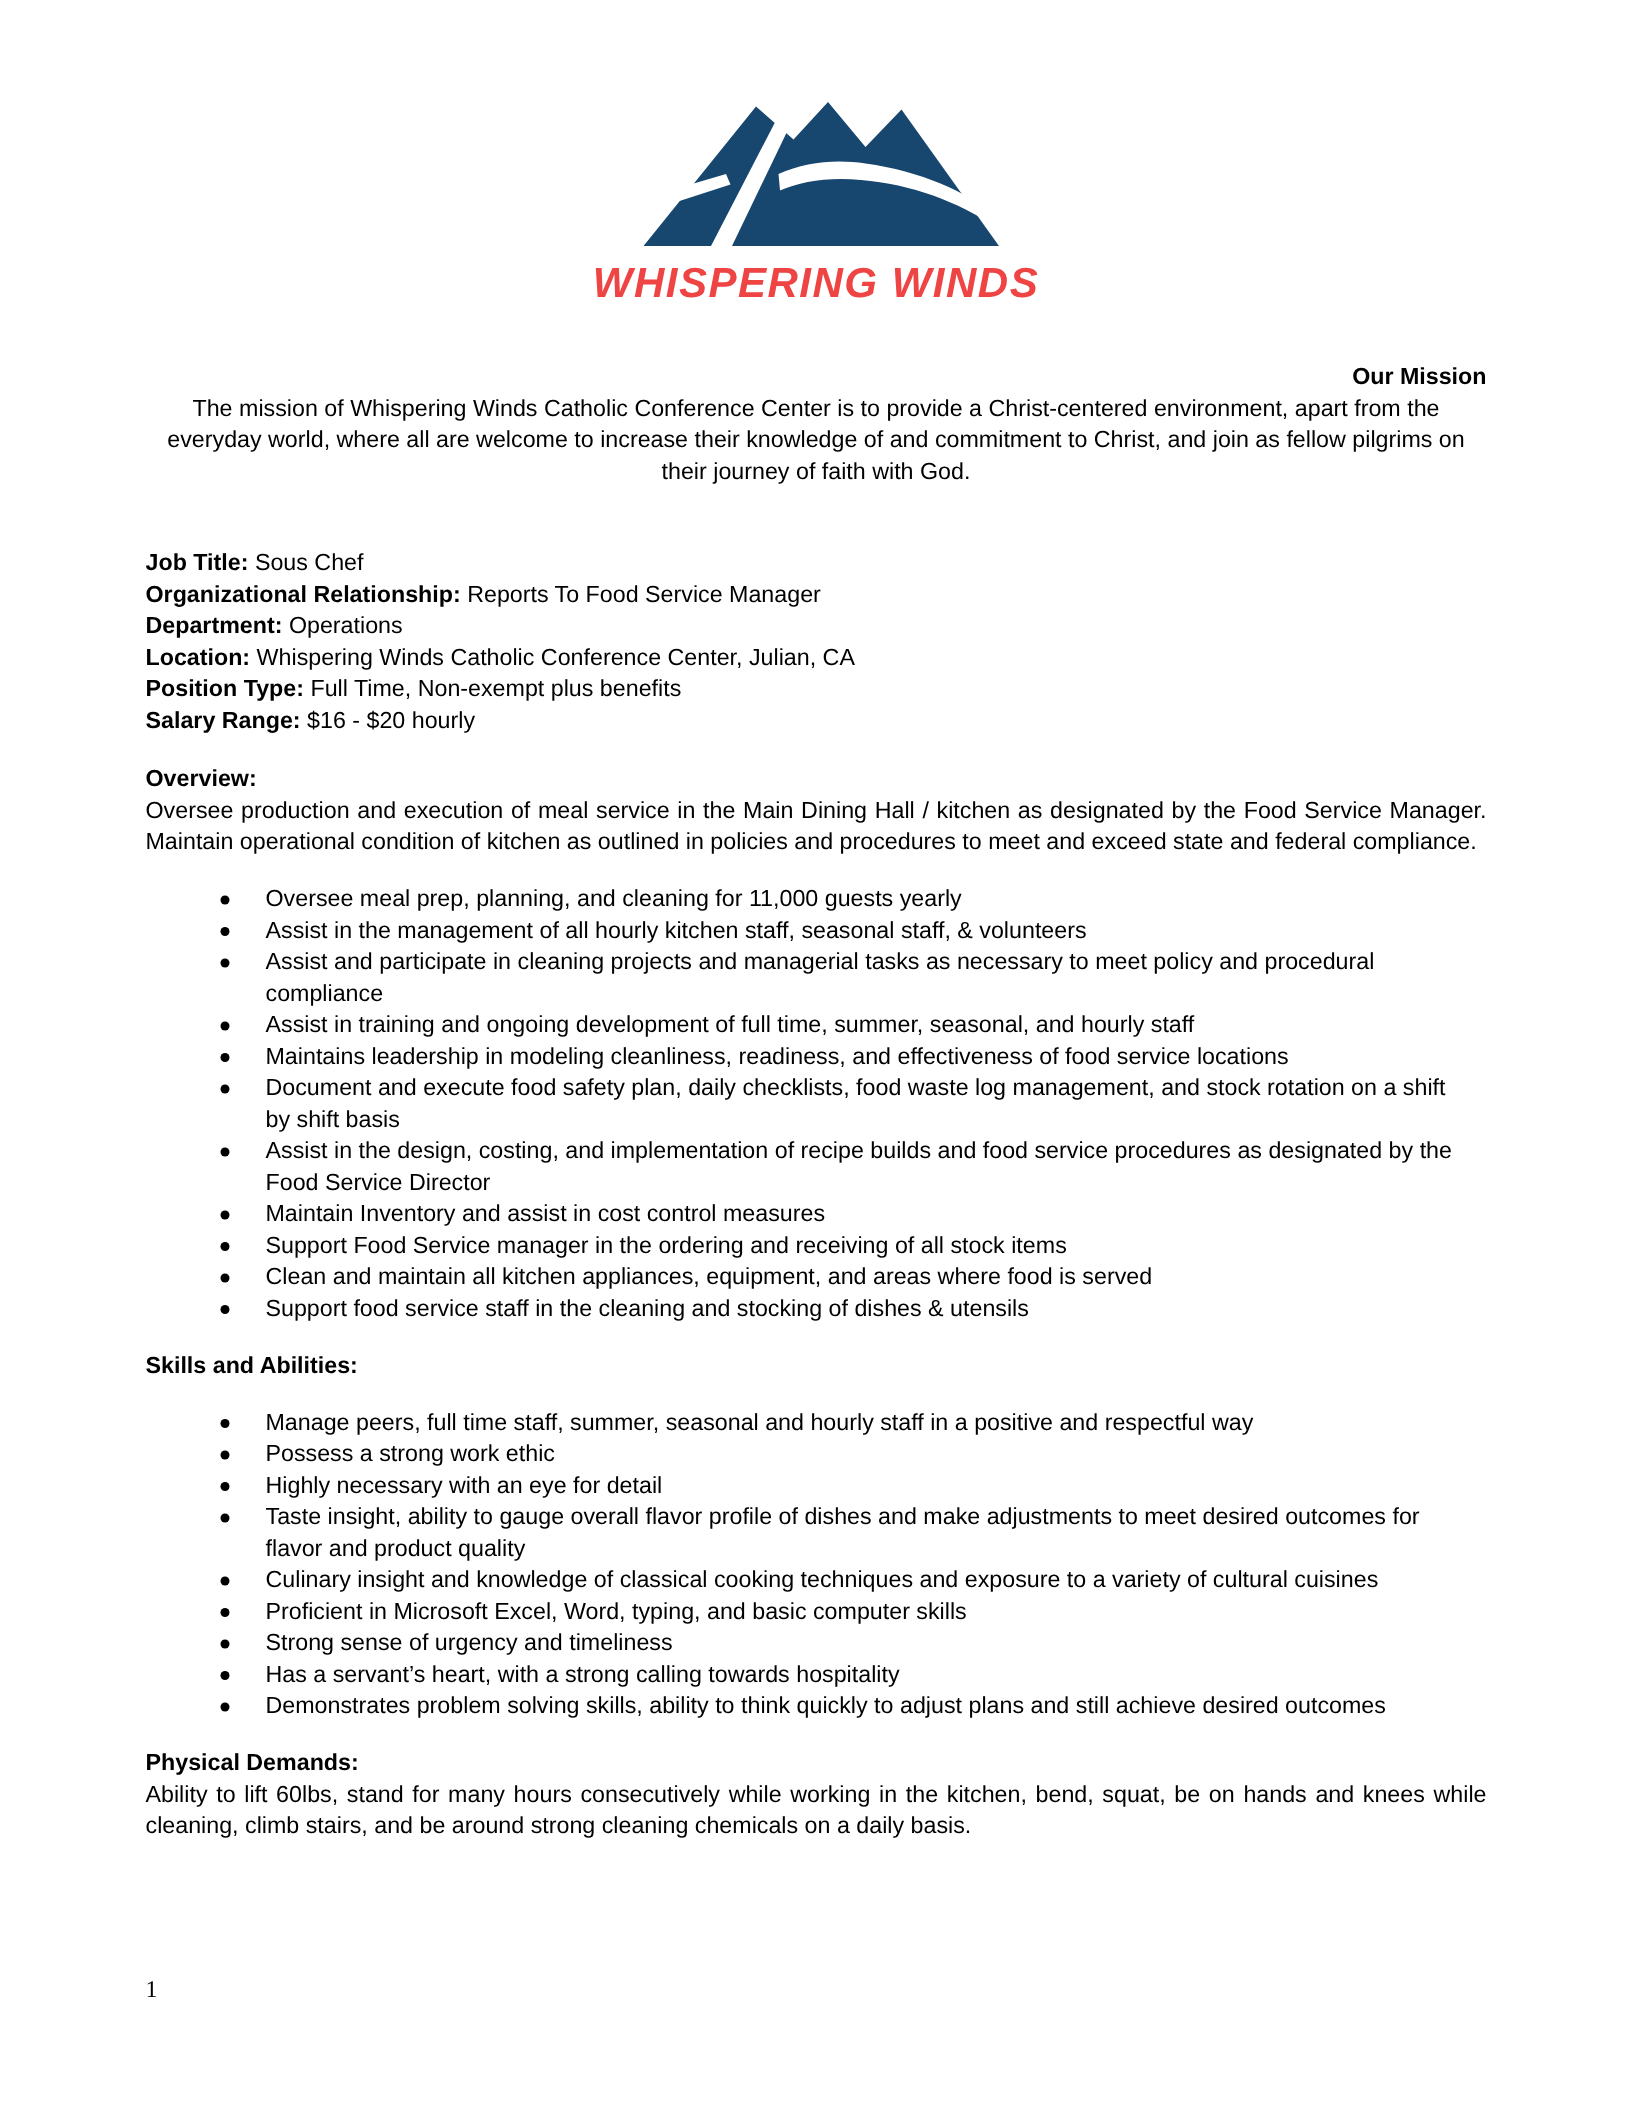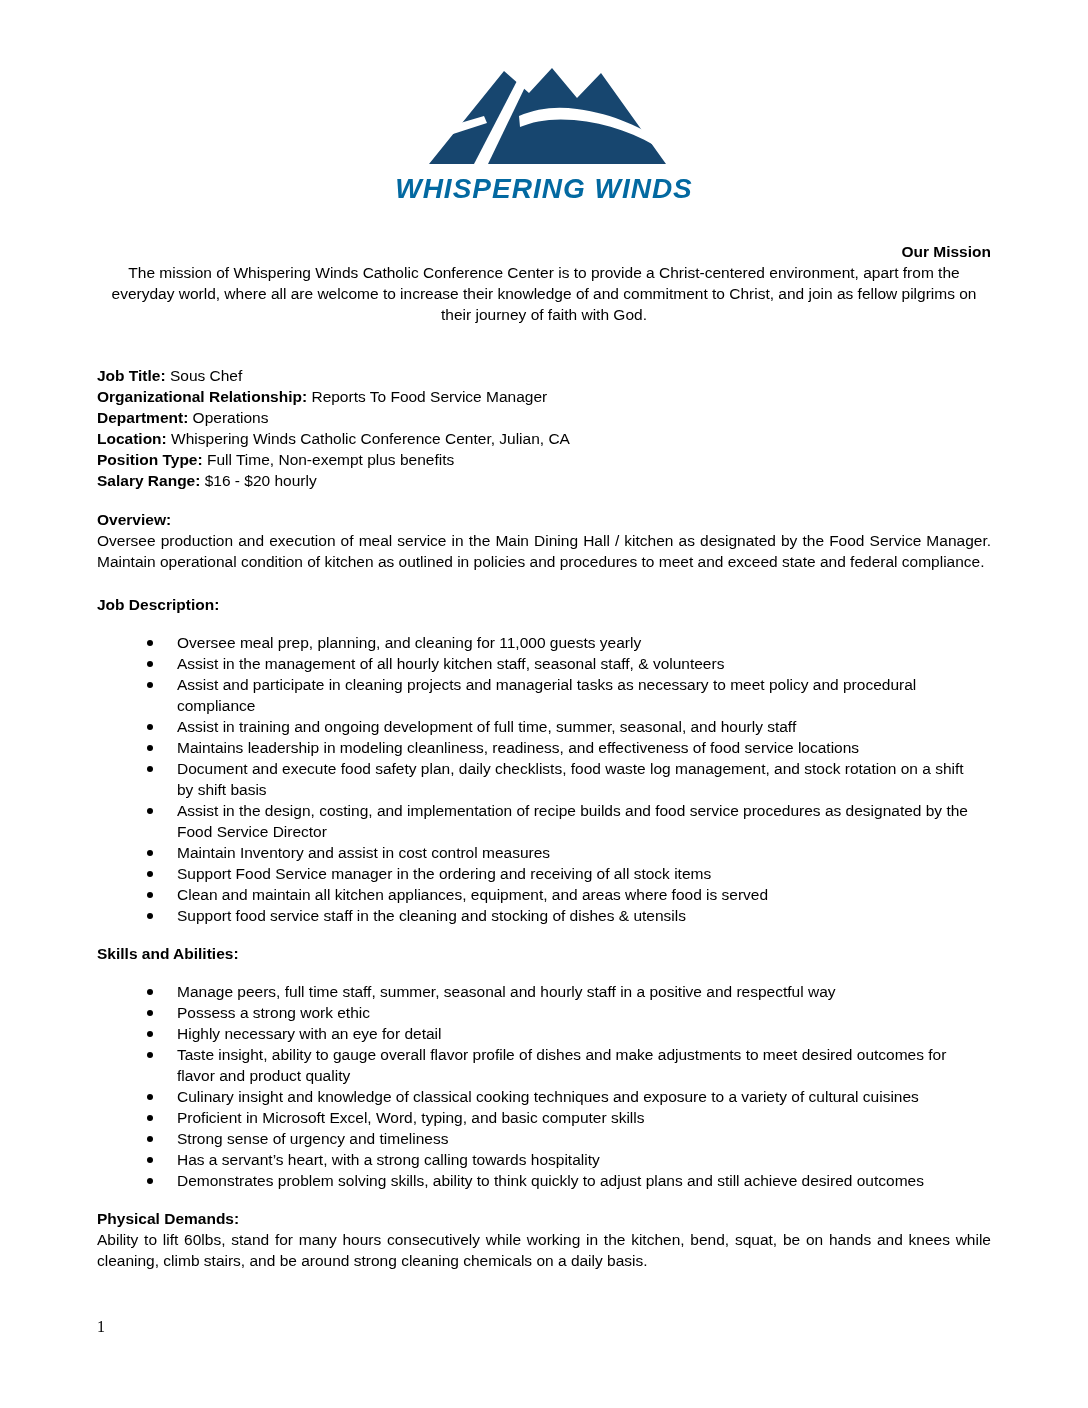--- a/index.html
+++ b/index.html
@@ -18,21 +18,21 @@
   }
   .logo-block { text-align: center; }
   .logo-svg { display: block; margin: 0 auto; }
   .brand-name {
     margin-top: 9px;
     font-size: 28px;
     line-height: 32px;
     font-weight: bold;
     font-style: italic;
     letter-spacing: 1px;
-    color: #0369a1;
+    color: #ef4444;
   }
   .mission-heading {
     margin-top: 36px;
     font-weight: bold;
     text-align: right;
   }
   .mission-body { text-align: center; }
   .job-details { margin-top: 40px; }
   .detail-label { font-weight: bold; }
   .section-heading { font-weight: bold; }
@@ -100,21 +100,20 @@
     <p><span class="detail-label">Organizational Relationship: </span><span>Reports To Food Service Manager</span></p>
     <p><span class="detail-label">Department: </span><span>Operations</span></p>
     <p><span class="detail-label">Location: </span><span>Whispering Winds Catholic Conference Center, Julian, CA</span></p>
     <p><span class="detail-label">Position Type: </span><span>Full Time, Non-exempt plus benefits</span></p>
     <p><span class="detail-label">Salary Range: </span><span>$16 - $20 hourly</span></p>
   </div>
 
   <p class="section-heading mt-overview">Overview:</p>
   <p class="justify">Oversee production and execution of meal service in the Main Dining Hall / kitchen as designated by the Food Service Manager. Maintain operational condition of kitchen as outlined in policies and procedures to meet and exceed state and federal compliance.</p>
 
-  <p class="section-heading mt-jobdesc">Job Description:</p>
   <ul class="bullets">
     <li>Oversee meal prep, planning, and cleaning for 11,000 guests yearly</li>
     <li>Assist in the management of all hourly kitchen staff, seasonal staff, &amp; volunteers</li>
     <li>Assist and participate in cleaning projects and managerial tasks as necessary to meet policy and procedural compliance</li>
     <li>Assist in training and ongoing development of full time, summer, seasonal, and hourly staff</li>
     <li>Maintains leadership in modeling cleanliness, readiness, and effectiveness of food service locations</li>
     <li>Document and execute food safety plan, daily checklists, food waste log management, and stock rotation on a shift by shift basis</li>
     <li>Assist in the design, costing, and implementation of recipe builds and food service procedures as designated by the Food Service Director</li>
     <li>Maintain Inventory and assist in cost control measures</li>
     <li>Support Food Service manager in the ordering and receiving of all stock items</li>

